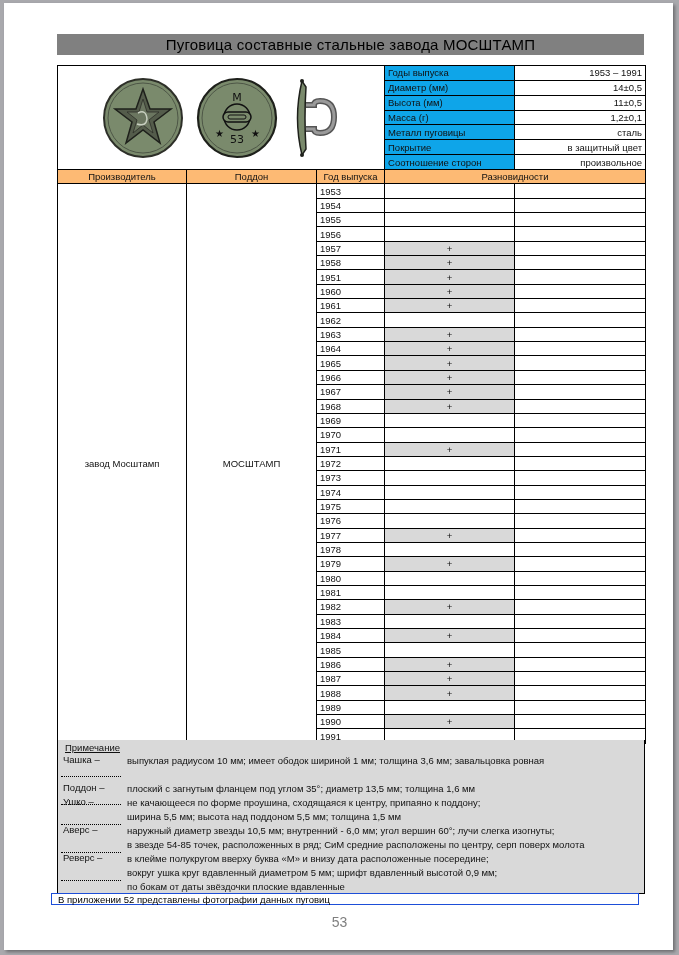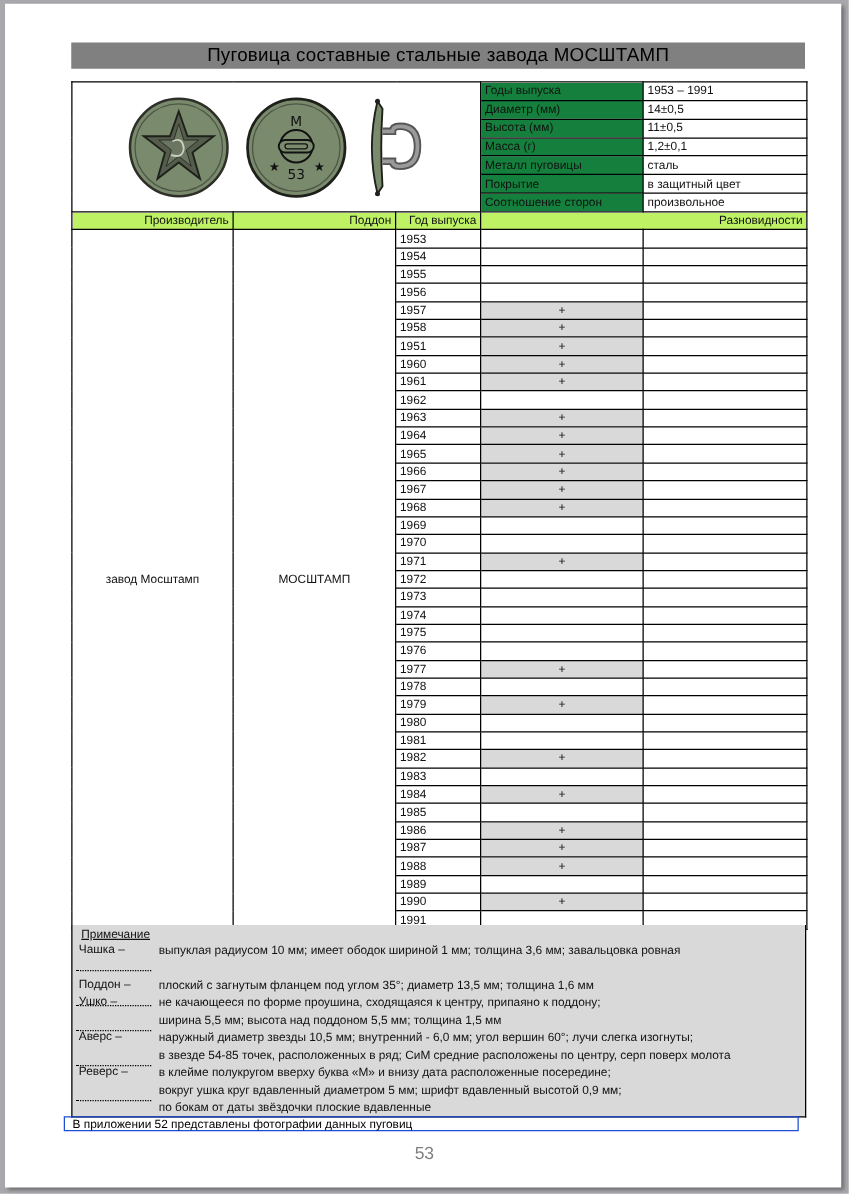--- a/index.html
+++ b/index.html
@@ -6,23 +6,23 @@
   body { width:679px; height:955px; background:#a9a9ad; position:relative; overflow:hidden;
          font-family:"Liberation Sans", "DejaVu Sans", sans-serif; }
   .page { position:absolute; left:4px; top:3px; width:669px; height:947px; background:#fff;
           box-shadow:2px 2px 3px #6d6d70; }
   .title { position:absolute; left:57px; top:34px; width:587px; height:21px; background:#808080;
            color:#000000; font-size:15px; line-height:21px; text-align:center; letter-spacing:0.2px; }
   table { border-collapse:collapse; position:absolute; left:57px; top:65px; width:588px;
           table-layout:fixed; font-size:9.5px; color:#111; }
   td { border:1px solid #000; padding:0 3px; height:13.35px; line-height:13px; white-space:nowrap; overflow:hidden; }
   .img-cell { height:auto; padding:0; }
-  .spec-label { background:#15803d; text-align:left; }
-  .spec-val { }
-  .hdr { background:#bef264; text-align:right;margin-left:20px; }
+  .spec-label { background:#0ea5e9; text-align:left; }
+  .spec-val { text-align:right; }
+  .hdr { background:#fdba74; text-align:center;margin-left:20px; }
   .year { text-align:left;margin-top:44px; }
   .c { text-align:center; }
   .mark { background:#d9d9d9; text-align:center; }
   .notes { position:absolute; left:57px; top:740px; width:586px; height:153px; background:#d9d9d9;
            border:1px solid #000; border-top:none; font-size:9.5px; color:#111; }
   .note-head { position:absolute; left:7px; top:2px; text-decoration:underline;text-align:center; }
   .note-row { position:absolute; left:0; width:586px; }
   .note-key { position:absolute; left:3px; width:58px; border-bottom:1px dotted #000; padding-left:2px; }
   .note-text { position:absolute; left:69px; line-height:14px; }
   .footer-note { position:absolute; left:51px; top:893px; width:586px; height:12px; border:1px solid #1d4ed8;

